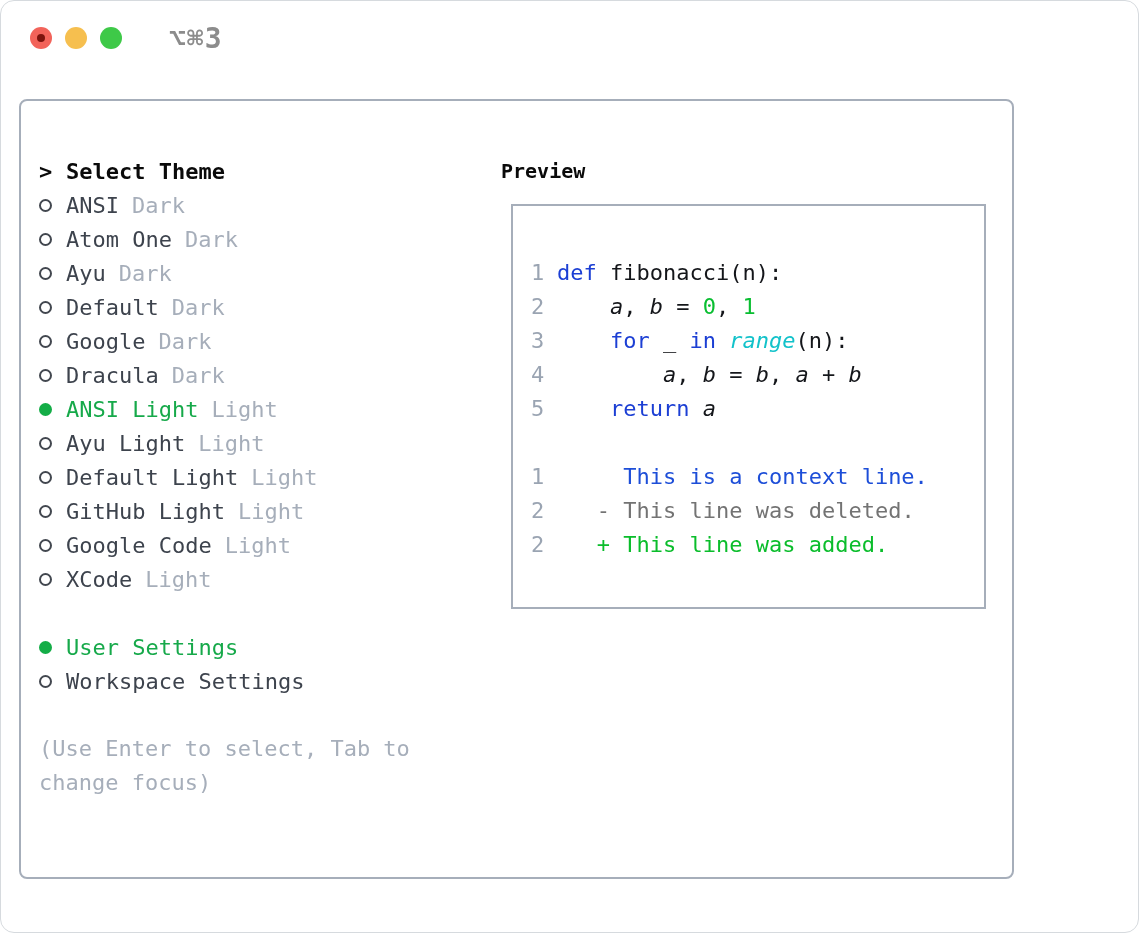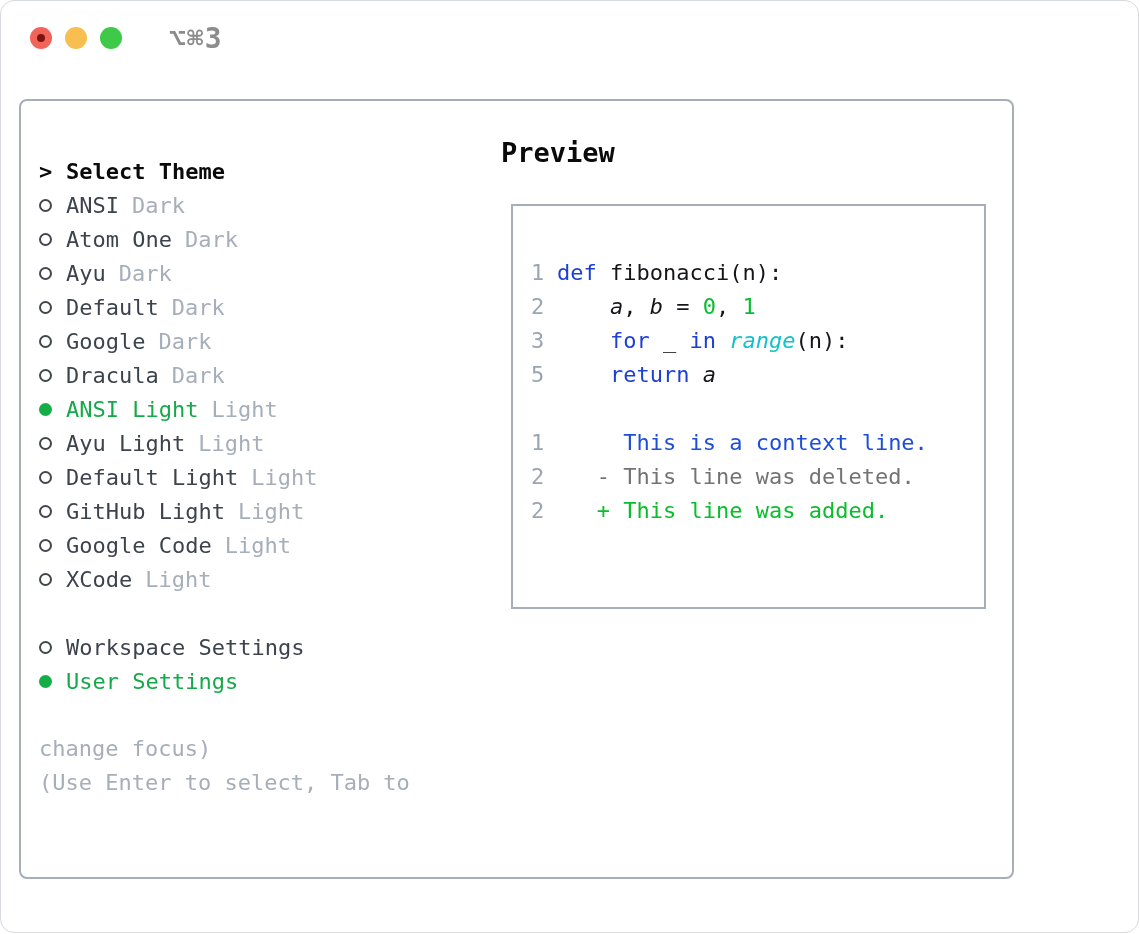--- a/index.html
+++ b/index.html
@@ -48,22 +48,22 @@
   .item-tag { color: #a6aeba; margin-left: 13px; }
   .apply-block { margin-top: 34px; }
   .apply-hdr { color: #0a0a0a; }
   .opt-label { color: #3d434d; }
   .opt-label.selected { color: #16a94a; }
   .help-block { margin-top: 34px; }
   .help-line { height: 34px; line-height: 34px; font-size: 22px; color: #a6aeba; white-space: pre; }
 
   
   .preview-title {
-    position: absolute; left: 480px; top: 35px; height: 34px; line-height: 34px;
-    font-size: 27px; font-weight: bold; color: #0a0a0a;
+    position: absolute; left: 480px; top: 53px; height: 34px; line-height: 34px;
+    font-size: 20px; font-weight: bold; color: #0a0a0a;
   }
   .preview-box {
     position: absolute; left: 490px; top: 103px; width: 475px; height: 405px;
     border: 2px solid #a6aeba; background: #ffffff; overflow: hidden;
     padding: 50px 16px 0 18px;
   }
   .code-line { height: 34px; line-height: 34px; font-size: 22px; white-space: pre; }
   .ln { display: inline-block; width: 26px; color: #9aa4b2; }
   .tok-pln { color: #14161a; }
   .tok-kw  { color: #1c3fd4; }
@@ -106,37 +106,38 @@
           <div class="row"><span class="bullet-cell"><span class="radio on"></span></span><span class="item-name selected">ANSI Light</span><span class="item-tag">Light</span></div>
           <div class="row"><span class="bullet-cell"><span class="radio"></span></span><span class="item-name">Ayu Light</span><span class="item-tag">Light</span></div>
           <div class="row"><span class="bullet-cell"><span class="radio"></span></span><span class="item-name">Default Light</span><span class="item-tag">Light</span></div>
           <div class="row"><span class="bullet-cell"><span class="radio"></span></span><span class="item-name">GitHub Light</span><span class="item-tag">Light</span></div>
           <div class="row"><span class="bullet-cell"><span class="radio"></span></span><span class="item-name">Google Code</span><span class="item-tag">Light</span></div>
           <div class="row"><span class="bullet-cell"><span class="radio"></span></span><span class="item-name">XCode</span><span class="item-tag">Light</span></div>
         </div>
 
       <div class="apply-block">
         <div id="apply-options">
+            <div class="row"><span class="bullet-cell"><span class="radio on"></span></span><span class="opt-label selected">User Settings</span></div>
             <div class="row"><span class="bullet-cell"><span class="radio"></span></span><span class="opt-label">Workspace Settings</span></div>
-            <div class="row"><span class="bullet-cell"><span class="radio on"></span></span><span class="opt-label selected">User Settings</span></div>
           </div>
       </div>
 
       <div class="help-block">
+        <div class="help-line">(Use Enter to select, Tab to</div>
         <div class="help-line">change focus)</div>
-        <div class="help-line">(Use Enter to select, Tab to</div>
       </div>
     </div>
 
     <div class="preview-title">Preview</div>
     <div class="preview-box">
       <div id="code-block">
           <div class="code-line"><span class="ln">1</span><span class="tok-kw">def</span><span class="tok-pln"> fibonacci(n):</span></div>
           <div class="code-line"><span class="ln">2</span><span class="tok-pln">    </span><span class="tok-var">a</span><span class="tok-pln">, </span><span class="tok-var">b</span><span class="tok-pln"> = </span><span class="tok-num">0</span><span class="tok-pln">, </span><span class="tok-num">1</span></div>
           <div class="code-line"><span class="ln">3</span><span class="tok-pln">    </span><span class="tok-kw">for</span><span class="tok-pln"> _ </span><span class="tok-kw">in</span><span class="tok-pln"> </span><span class="tok-fn">range</span><span class="tok-pln">(n):</span></div>
+          <div class="code-line"><span class="ln">4</span><span class="tok-pln">        </span><span class="tok-var">a</span><span class="tok-pln">, </span><span class="tok-var">b</span><span class="tok-pln"> = </span><span class="tok-var">b</span><span class="tok-pln">, </span><span class="tok-var">a</span><span class="tok-pln"> + </span><span class="tok-var">b</span></div>
           <div class="code-line"><span class="ln">5</span><span class="tok-pln">    </span><span class="tok-kw">return</span><span class="tok-pln"> </span><span class="tok-var">a</span></div>
           <div class="code-line"><span class="ln"></span></div>
           <div class="code-line"><span class="ln">1</span><span class="tok-ctx">     This is a context line.</span></div>
           <div class="code-line"><span class="ln">2</span><span class="tok-pln">   </span><span class="tok-del">- This line was deleted.</span></div>
           <div class="code-line"><span class="ln">2</span><span class="tok-pln">   </span><span class="tok-add">+ This line was added.</span></div>
         </div>
     </div>
 
   </div>
 </div>

